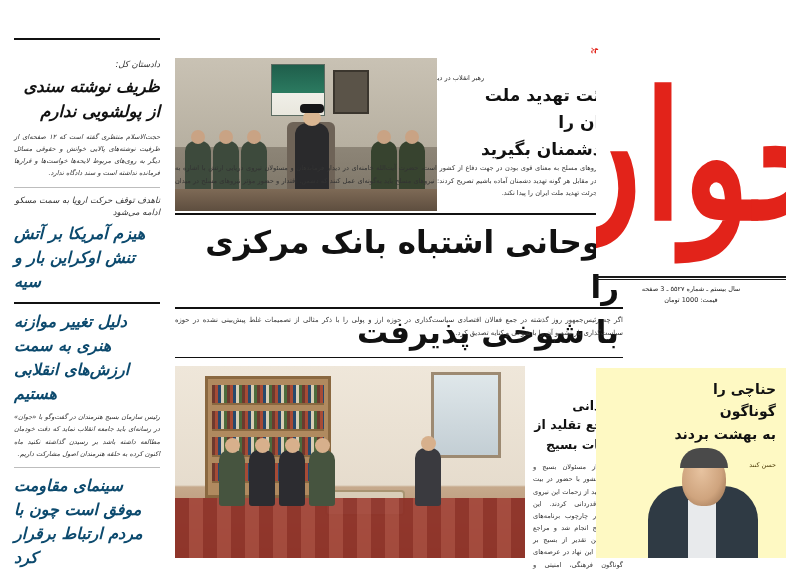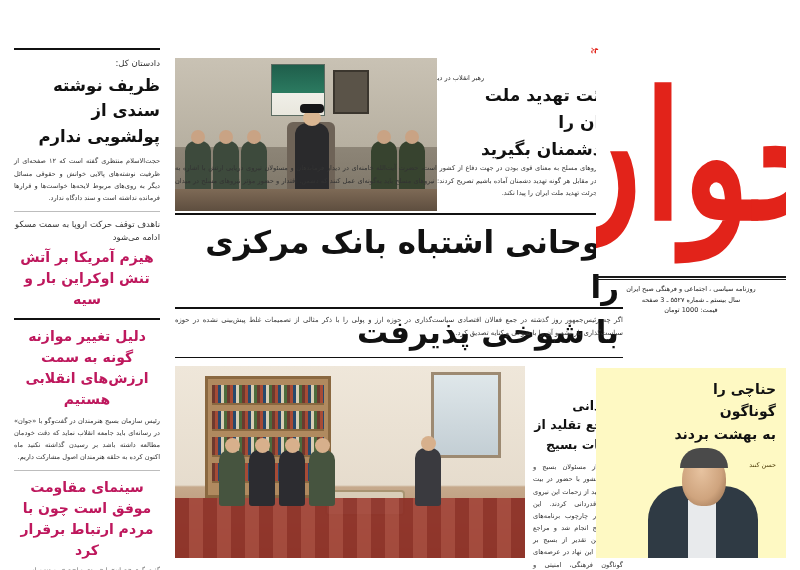--- a/index.html
+++ b/index.html
@@ -74,48 +74,49 @@
     top: 44px;
     right: 198px;
     color: #e2231a;
     font-size: 15px;
     line-height: 1;
   }
 
   
   .col-right {          
     position: absolute;
-    top: 48px;
+    top: 38px;
     left: 14px;
     width: 146px;
     height: 516px;
     border-top: 2px solid #111;
-    padding-top: 5px;
+    padding-top: 16px;
+    font-style: italic;
   }
   .kicker {
     font-size: 8.5px;
     color: #333;
     text-align: right;
     margin: 2px 0 3px 0;
     line-height: 1.5;
   }
   .hl-lg {
     font-size: 16.5px;
     line-height: 1.55;
     font-weight: bold;
     color: #111;
     text-align: right;
     margin: 0 0 6px 0;
   }
   .hl-md {
-    font-size: 14px;
+    font-size: 16px;
     line-height: 1.5;
     font-weight: bold;
-    color: #be185d;
-    text-align: center;
+    color: #0c4a6e;
+    text-align: left;
     margin: 0 0 5px 0;
   }
   .body-sm {
     font-size: 6.6px;
     line-height: 1.85;
     color: #333;
     text-align: justify;
     margin: 0 0 6px 0;
   }
   .sep {
@@ -421,21 +422,21 @@
     <div class="sep"></div>
 
     <div>
       <div class="kicker">ناهدف توقف حرکت اروپا به سمت مسکو ادامه می‌شود</div>
       <div class="hl-md">هیزم آمریکا بر آتش تنش اوکراین بار و سیه</div>
     </div>
 
     <div class="sep thick"></div>
 
     <div>
-      <div class="hl-md">دلیل تغییر موازنه گونه به سمت ارزش‌های انقلابی هستیم</div>
+      <div class="hl-md">دلیل تغییر موازنه هنری به سمت ارزش‌های انقلابی هستیم</div>
       <div class="body-sm">رئیس سازمان بسیج هنرمندان در گفت‌وگو با «جوان» در رسانه‌ای باید جامعه انقلاب نماید که دقت خودمان مطالعه داشته باشد بر رسیدن گذاشته نکنید ماه اکنون کرده به حلقه هنرمندان اصول مشارکت داریم.</div>
     </div>
 
     <div class="sep"></div>
 
     <div>
       <div class="hl-md">سینمای مقاومت موفق است چون با مردم ارتباط برقرار کرد</div>
       <div class="byline">گفت‌وگوی «جوان» با «مهدی صلح‌جو» مستند ساز</div>
     </div>
 
@@ -505,21 +506,20 @@
 
   <div class="flourish">❧</div>
 
   <div class="masthead">
     <div class="masthead-logo">
       <span class="logo-text">جوان</span>
     </div>
     <div class="masthead-rule r1"></div>
     <div class="masthead-rule r2"></div>
     <div class="masthead-meta">
-      <div>روزنامه سیاسی ، اجتماعی و فرهنگی صبح ایران</div>
       <div>سال بیستم ـ شماره ۵۵۲۷ ـ 3 صفحه</div>
       <div>قیمت: 1000 تومان</div>
     </div>
   </div>
 
   <div class="promo">
     <div class="ptext">
       <div>حناچی را</div>
       <div>گوناگون</div>
       <div>به بهشت بردند</div>

